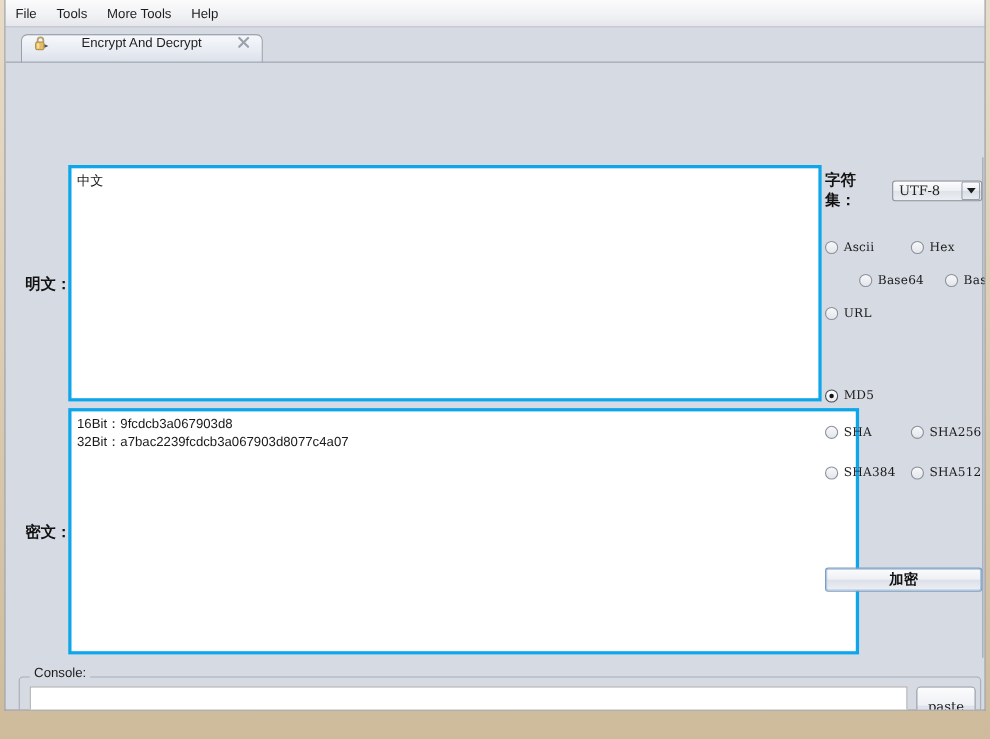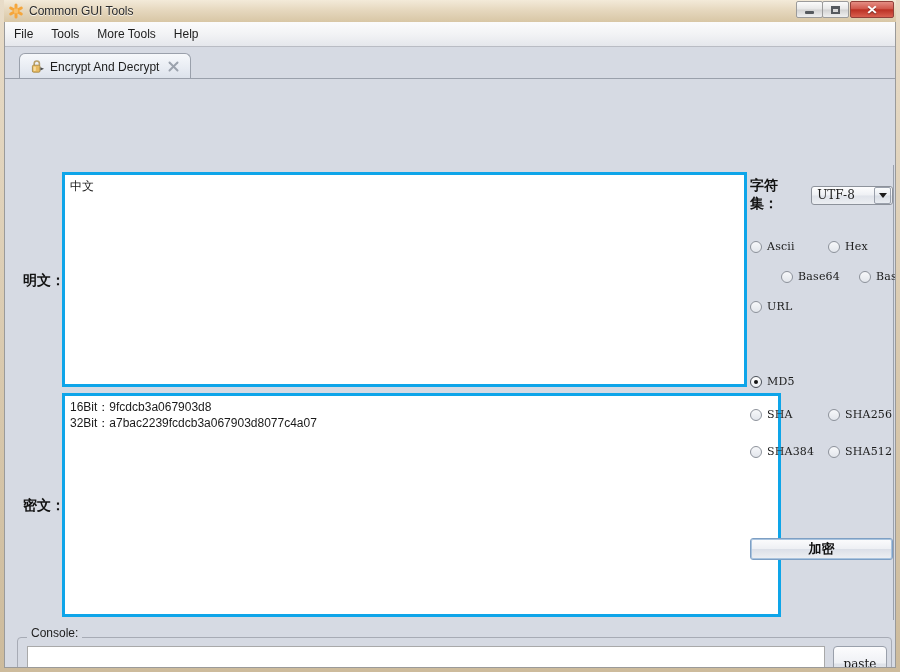--- a/index.html
+++ b/index.html
@@ -91,29 +91,30 @@
   #tabstrip {
     position: relative;
     height: 32px;
     background: #d6dae3;
     padding-left: 14px;
     padding-top: 6px;
   }
   #tab {
     position: relative;
     display: inline-flex;
-    align-items: center;
+    align-items: flex-start;
     height: 26px;
     padding: 0 10px 0 10px;
     background: linear-gradient(180deg,#f6f8fb 0%, #e8ecf3 55%, #dbe1ea 100%);
     border: 1px solid #9aa0ab;
     border-bottom: none;
     border-radius: 6px 6px 0 0;
     font-size: 12px;
     color: #1d1d1d;
+    gap: 24px;
   }
   #tab-lock { width: 15px; height: 15px; margin-right: 5px; flex:0 0 auto;}
   #tab-label { white-space: nowrap; }
   #tab-close {
     margin-left: 8px;
     width: 13px; height: 13px;
     flex: 0 0 auto;
   }
   #tab-underline {
     position: absolute;
@@ -302,45 +303,20 @@
     color: #1a1a1a;
     font-family: "DejaVu Serif", serif;
   }
   #btn-paste { top: 17px; }
 </style>
 </head>
 <body>
 
 <div id="window">
 
-  <div id="titlebar">
-    <span id="app-icon">
-      <svg width="16" height="16" viewBox="0 0 16 16">
-        <g stroke="#f5a63c" stroke-width="3" stroke-linecap="round">
-          <line x1="8" y1="2" x2="8" y2="14"></line>
-          <line x1="2.7" y1="5" x2="13.3" y2="11"></line>
-          <line x1="2.7" y1="11" x2="13.3" y2="5"></line>
-        </g>
-        <circle cx="8" cy="8" r="2.4" fill="#f9c06a"></circle>
-      </svg>
-    </span>
-    <span id="win-title">Common GUI Tools</span>
-
-    <div id="win-buttons">
-      <div class="winbtn">
-        <span class="glyph-min"></span>
-      </div>
-      <div class="winbtn">
-        <span class="glyph-max"></span>
-      </div>
-      <div class="winbtn close">
-        <span class="glyph-close">✕</span>
-      </div>
-    </div>
-  </div>
 
   <div id="client">
 
     <div id="menubar">
       <div class="menu-item">File</div>
       <div class="menu-item">Tools</div>
       <div class="menu-item">More Tools</div>
       <div class="menu-item">Help</div>
     </div>
 

